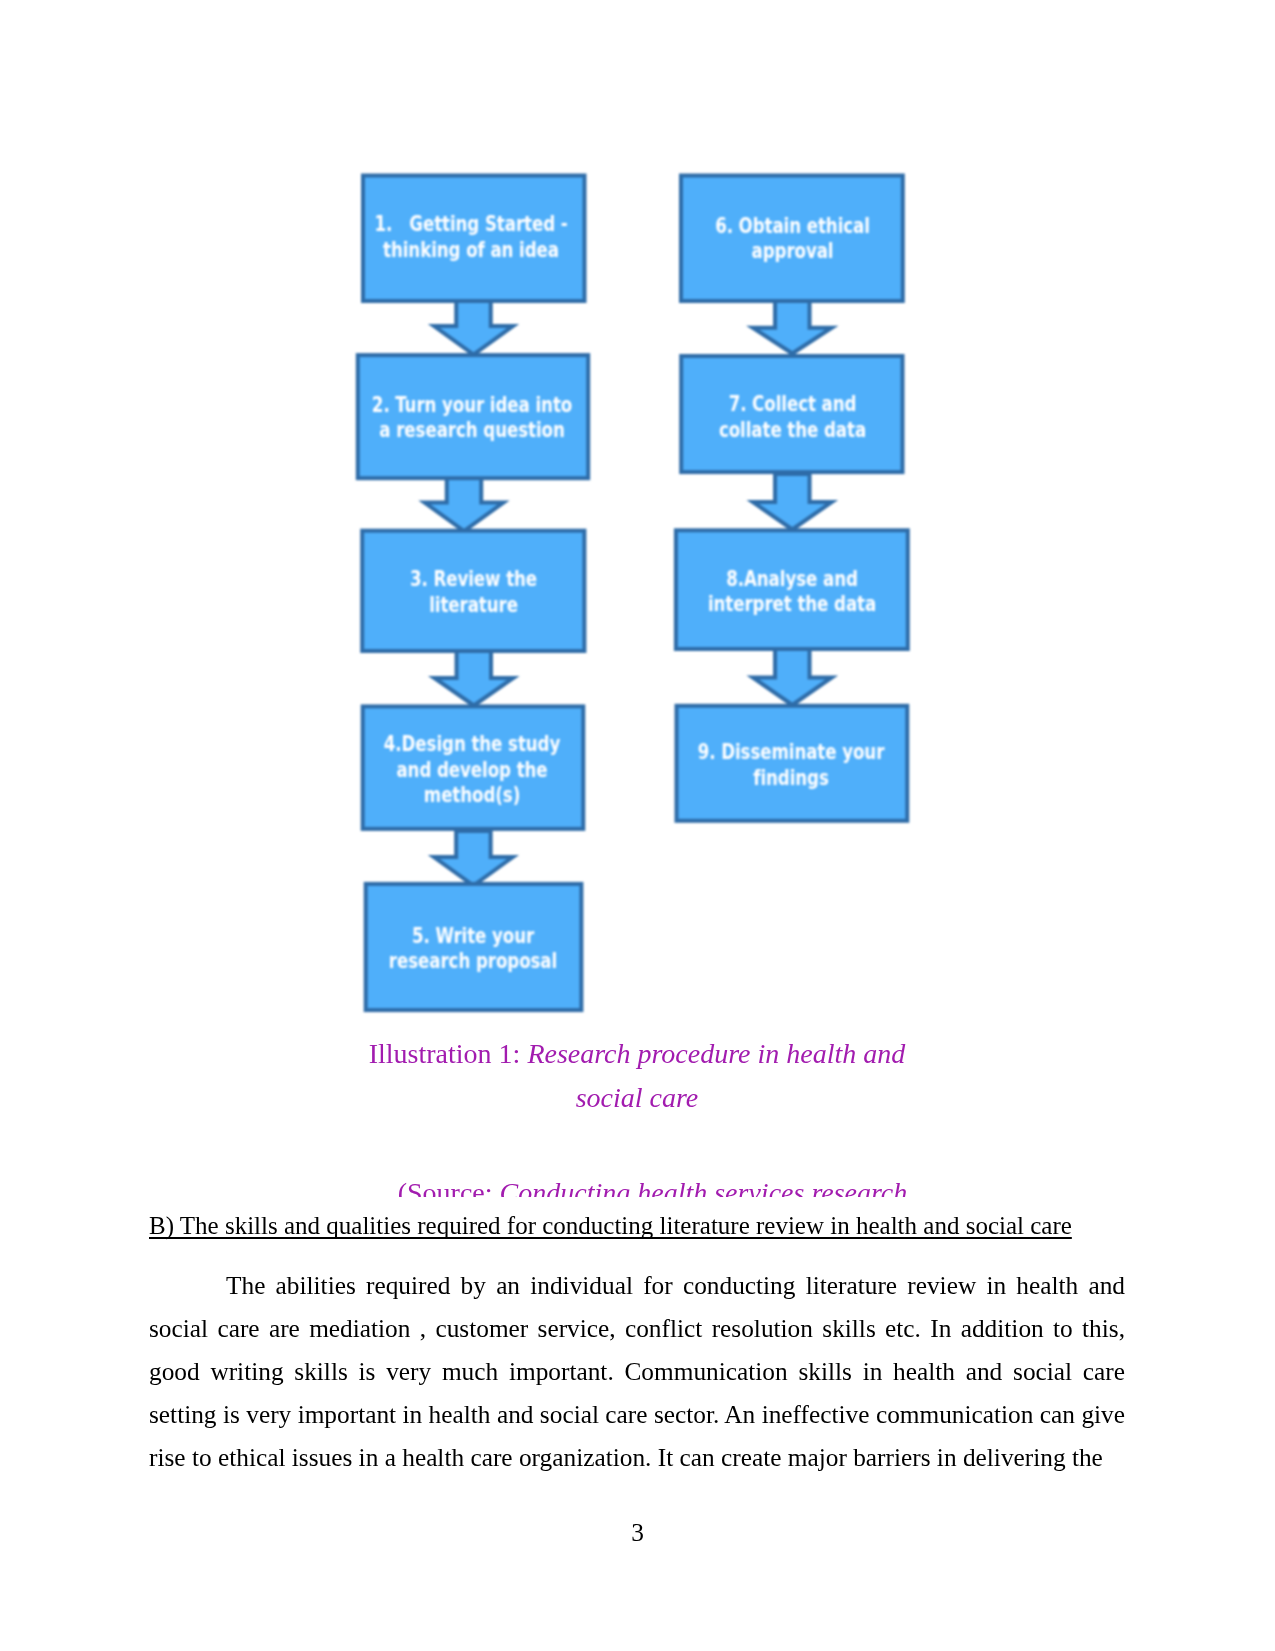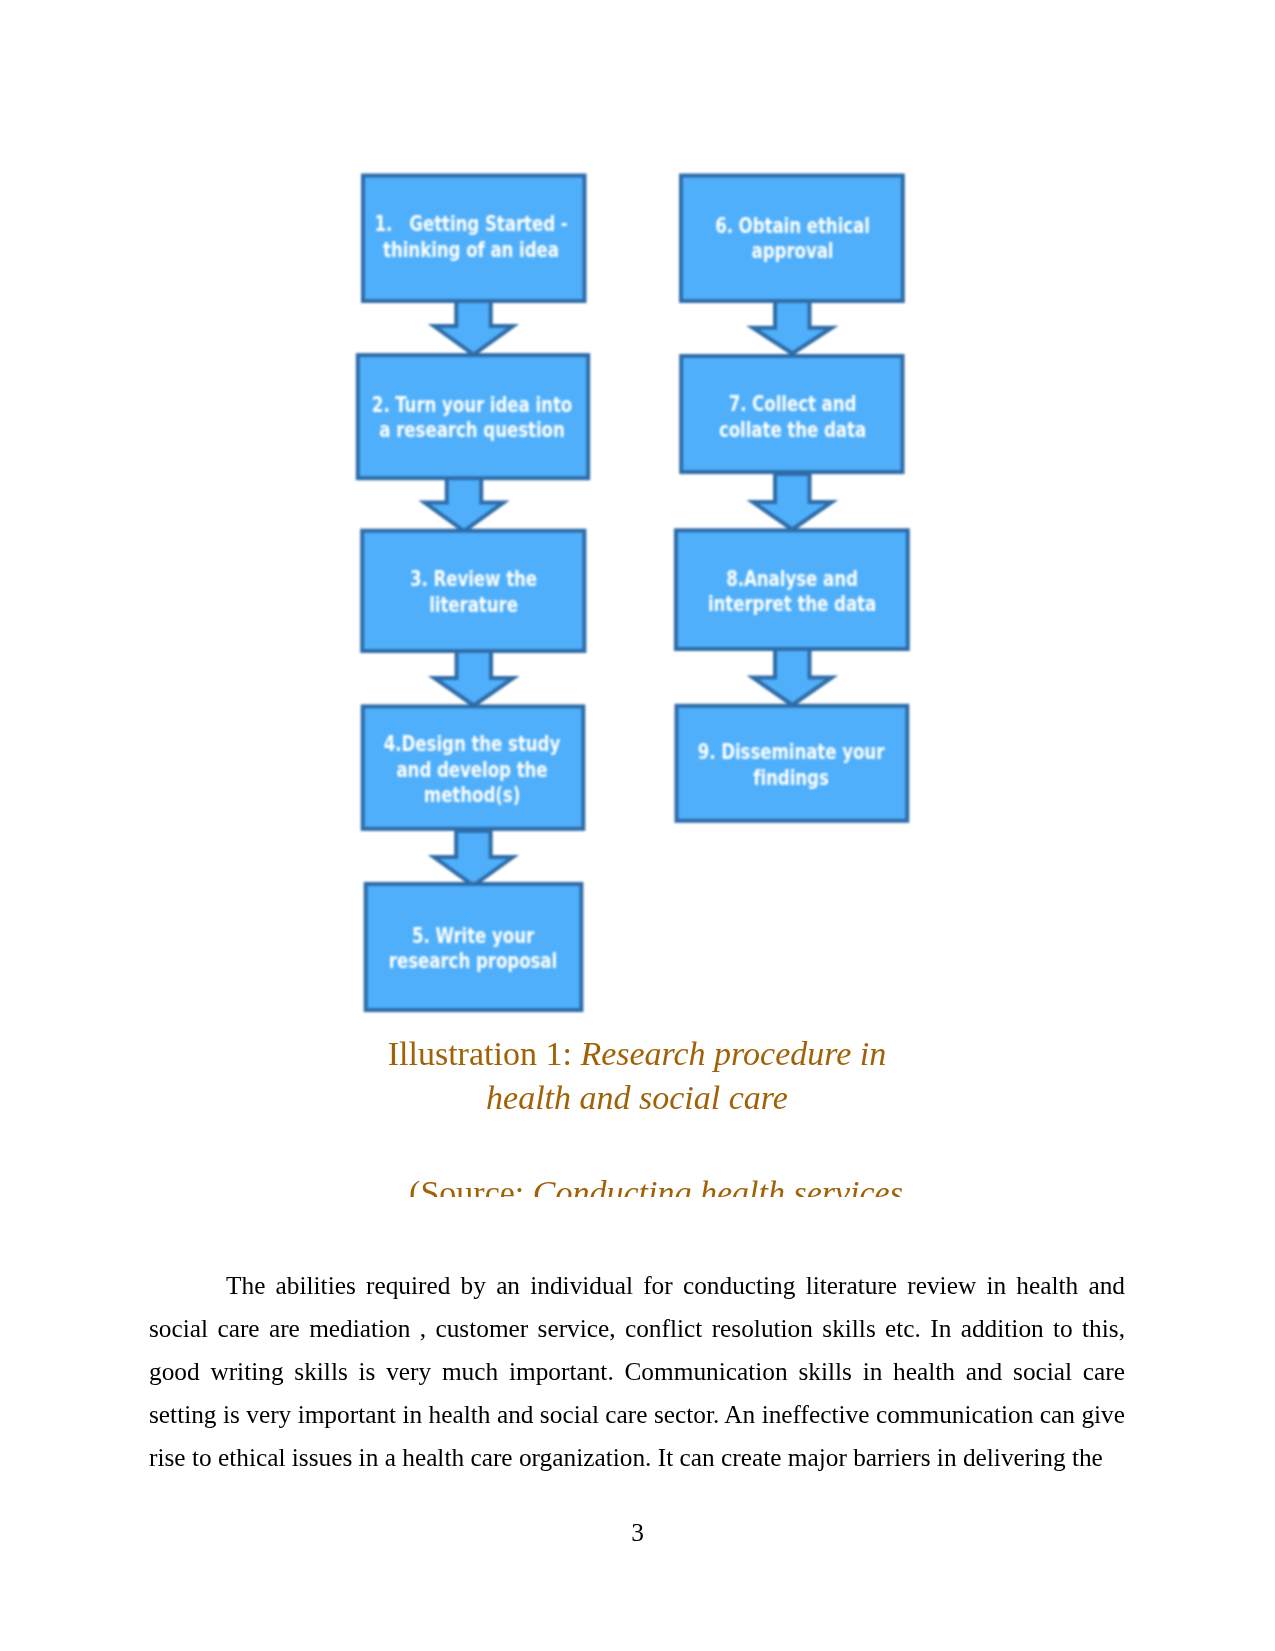--- a/index.html
+++ b/index.html
@@ -22,23 +22,23 @@
     text-anchor:middle;
     letter-spacing:-0.1px;
     white-space:pre;
   }
 
   
   .caption{
     position:absolute;
     text-align:center;
     font-family:"Liberation Serif",serif;
-    font-size:34px;
+    font-size:28px;
     line-height:44px;
-    color:#a16207;
+    color:#a21caf;
   }
   .caption i{font-style:italic;}
 
   
   #heading{
     position:absolute;left:149px;top:1211px;width:978px;
     font-size:25.0px;line-height:30px;
     text-decoration:underline;
     text-decoration-skip-ink:none;
     text-underline-offset:3px;
@@ -110,17 +110,18 @@
 
   <div class="caption softtext" id="caption-main" style="left:347px;top:1032px;width:580px;">
     <span>Illustration 1: </span><i>Research procedure in health and social</i>
     <i>care</i>
   </div>
 
   <div class="caption softtext" id="caption-source" style="left:366px;top:1131px;width:580px;height:26px;overflow:hidden;margin-top:40px;">
     <span>(Source: </span><i>Conducting health services research</i><span>, 2018)</span>
   </div>
 
+  <div id="heading" class="softtext">B) The skills and qualities required for conducting literature review in health and social care</div>
 
   <div id="para" class="softtext">The abilities required by an individual for conducting literature review in health and social care are mediation , customer service, conflict resolution skills etc. In addition to this, good writing skills is very much important. Communication skills in health and social care setting is very important in health and social care sector. An ineffective communication can give rise to ethical issues in a health care organization. It can create major barriers in delivering the</div>
 
   <div id="pagenum" class="softtext">3</div>
 </div>
 
 </body></html>

